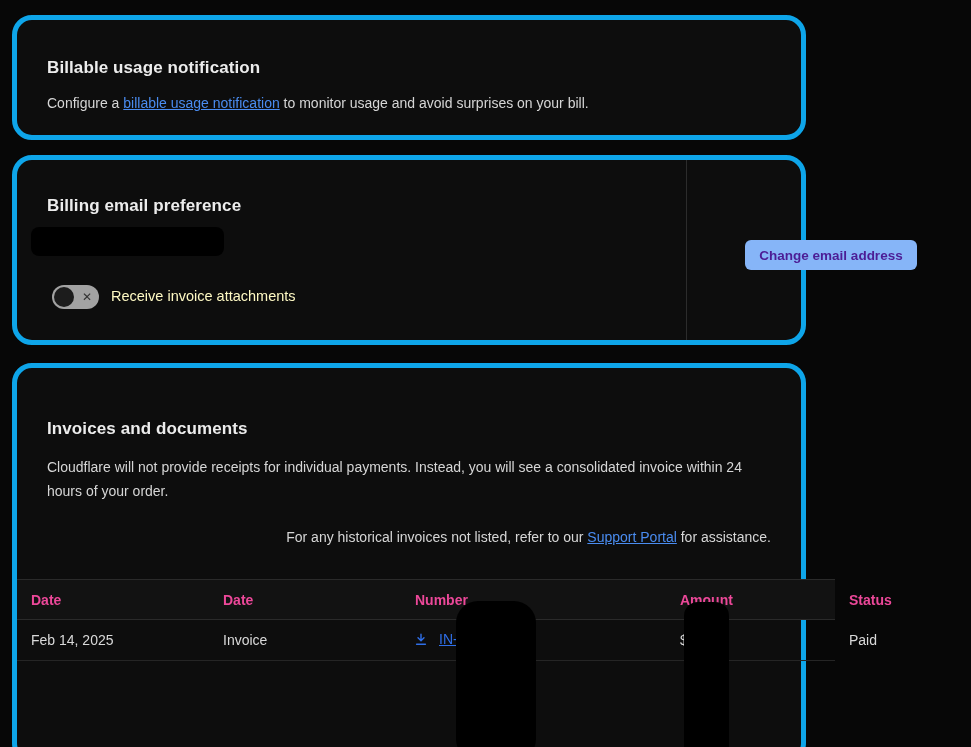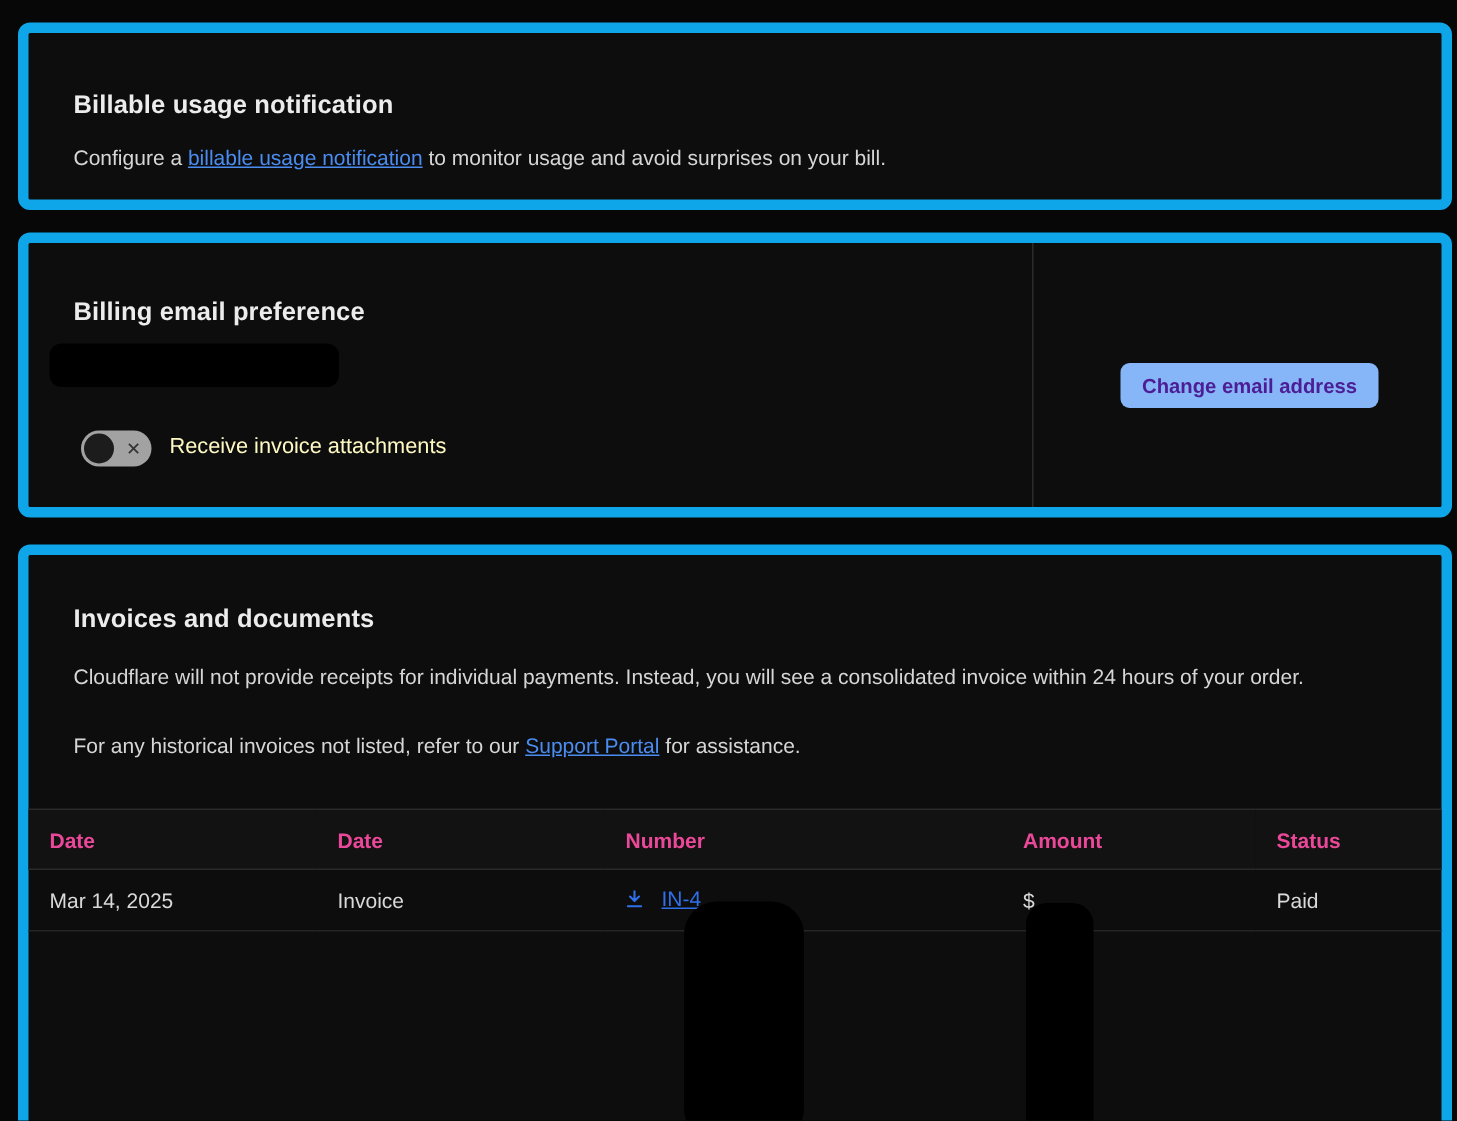--- a/index.html
+++ b/index.html
@@ -8,24 +8,24 @@
     position:relative;
     background:#070707;
     font-family:"Liberation Sans","DejaVu Sans",sans-serif;
     color:#d6d6d6;
     overflow:hidden;
     -webkit-font-smoothing:antialiased;
   }
   .card {
     position:absolute;
     left:12px;
-    width:956px;
+    width:794px;
     background:#0d0d0d;
-    border:7px solid #0ea5e9;
-    border-radius:8px;
+    border:5px solid #0ea5e9;
+    border-radius:20px;
   }
   .card h2 {
     font-size:17px;
     font-weight:700;
     color:#ececec;
     letter-spacing:.1px;
   }
   .body-text { font-size:14px; line-height:24px; color:#d6d6d6; }
   a.text-link { color:#4a8cf0; text-decoration:underline; cursor:pointer; }
 
@@ -58,23 +58,23 @@
     position:absolute; left:728px; top:80px;
     width:172px; height:30px;
     background:#86b5f8; color:#4c1d95;
     border:none; border-radius:6px;
     font-family:inherit; font-size:13.5px; font-weight:700;
     cursor:pointer;
   }
 
   
   #card-invoices { top:363px; height:400px; }
-  #card-invoices h2 { margin:33px 30px 0 30px; }
+  #card-invoices h2 { margin:51px 30px 0 30px; }
   #invoices-desc { margin:16px 30px 0 30px; max-width:885px; }
-  #invoices-support { margin:22px 30px 0 30px; }
+  #invoices-support { margin:22px 30px 0 30px;text-align:right; }
   table { width:100%; border-collapse:collapse; margin-top:30px; table-layout:fixed; font-size:14px; }
   col.c1 { width:192px; } col.c2 { width:192px; } col.c3 { width:265px; } col.c4 { width:169px; }
   thead tr { border-top:1px solid #2a2a2a; border-bottom:1px solid #2a2a2a; background:#121212; }
   th { height:40px; text-align:left; padding-left:14px; font-size:14px; font-weight:700; color:#ec4899; }
   td { height:41px; padding-left:14px; color:#d9d9d9; }
   tbody tr { border-bottom:1px solid #252525; }
   a.invoice-link { color:#2f6fe8; text-decoration:none; display:inline-flex; align-items:center; gap:12px; cursor:pointer; }
   a.invoice-link .num { text-decoration:underline; }
   .dl-icon { display:inline-block; }
 
@@ -119,21 +119,21 @@
       <tr>
         <th>Date</th>
         <th>Date</th>
         <th>Number</th>
         <th>Amount</th>
         <th>Status</th>
       </tr>
     </thead>
     <tbody>
       <tr>
-        <td>Mar 14, 2025</td>
+        <td>Feb 14, 2025</td>
         <td>Invoice</td>
         <td>
           <a class="invoice-link">
               <svg class="dl-icon" width="12" height="13" viewBox="0 0 12 13" fill="none">
                 <path d="M6 1.2v6.2M3 4.7l3 3 3-3" stroke="#2f6fe8" stroke-width="1.4" stroke-linecap="round" stroke-linejoin="round"></path>
                 <path d="M1.6 11.2h8.8" stroke="#2f6fe8" stroke-width="1.4" stroke-linecap="round"></path>
               </svg>
               <span class="num">IN-4</span>
             </a>
         </td>

